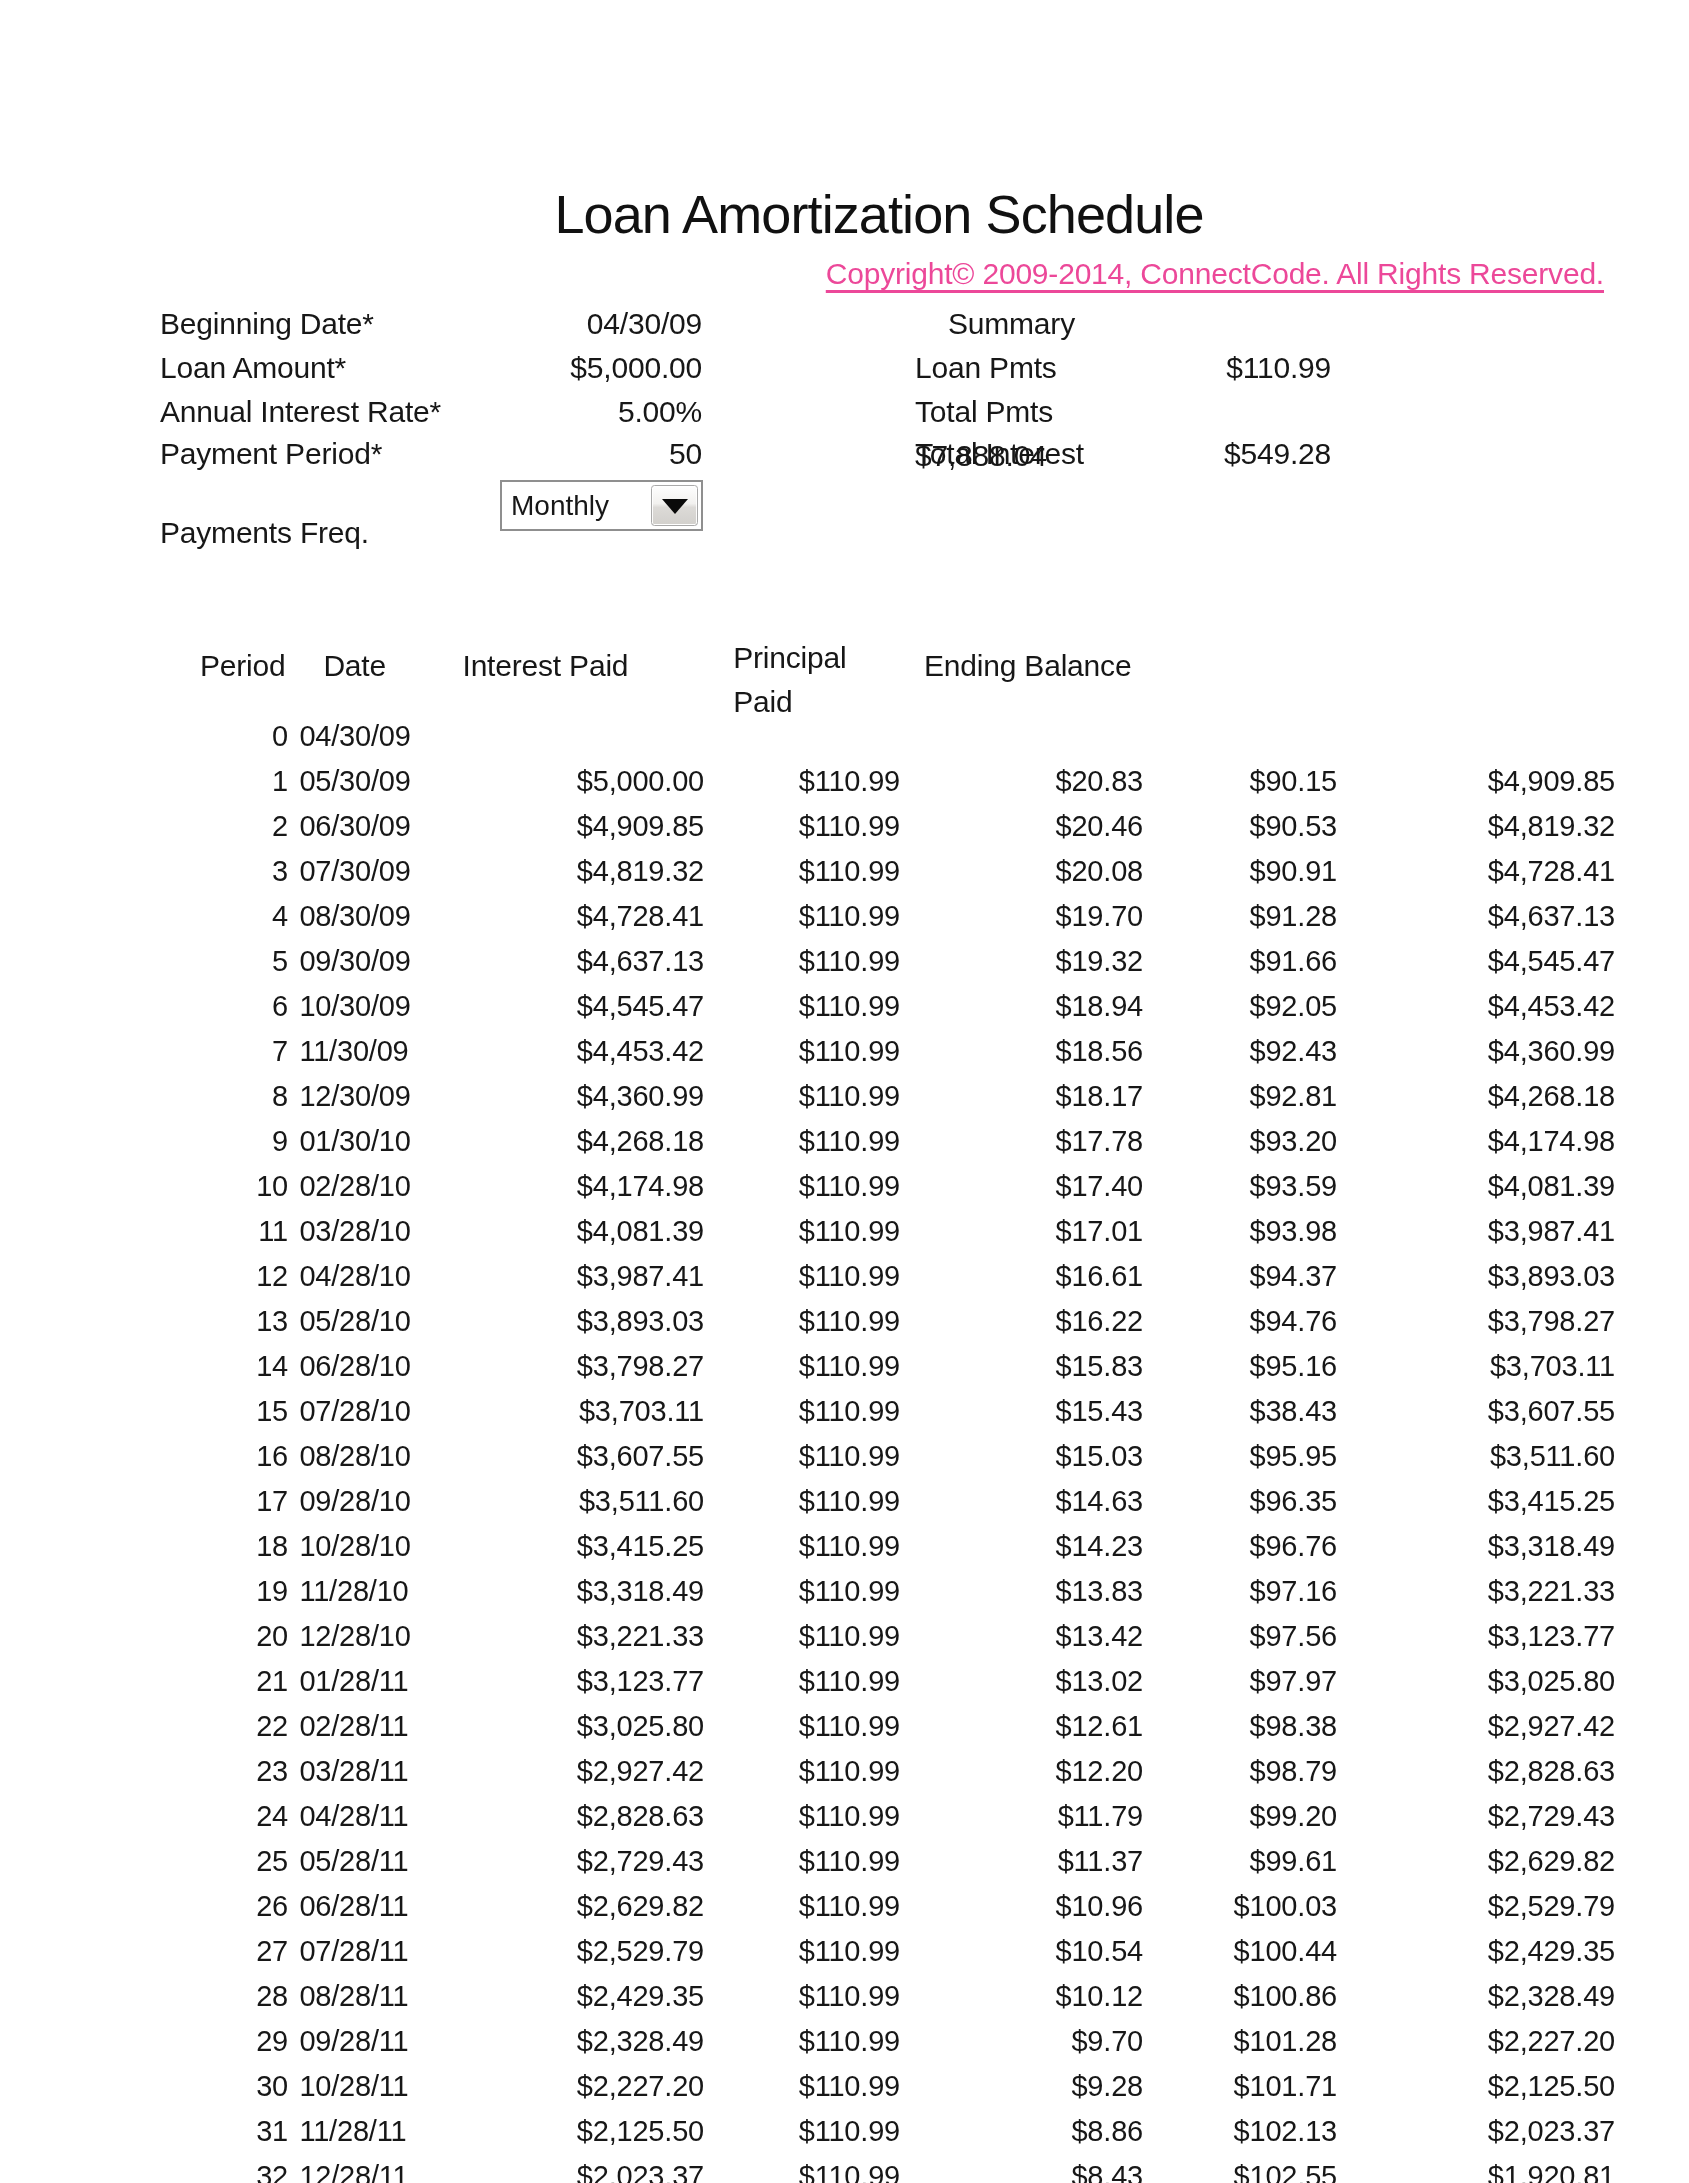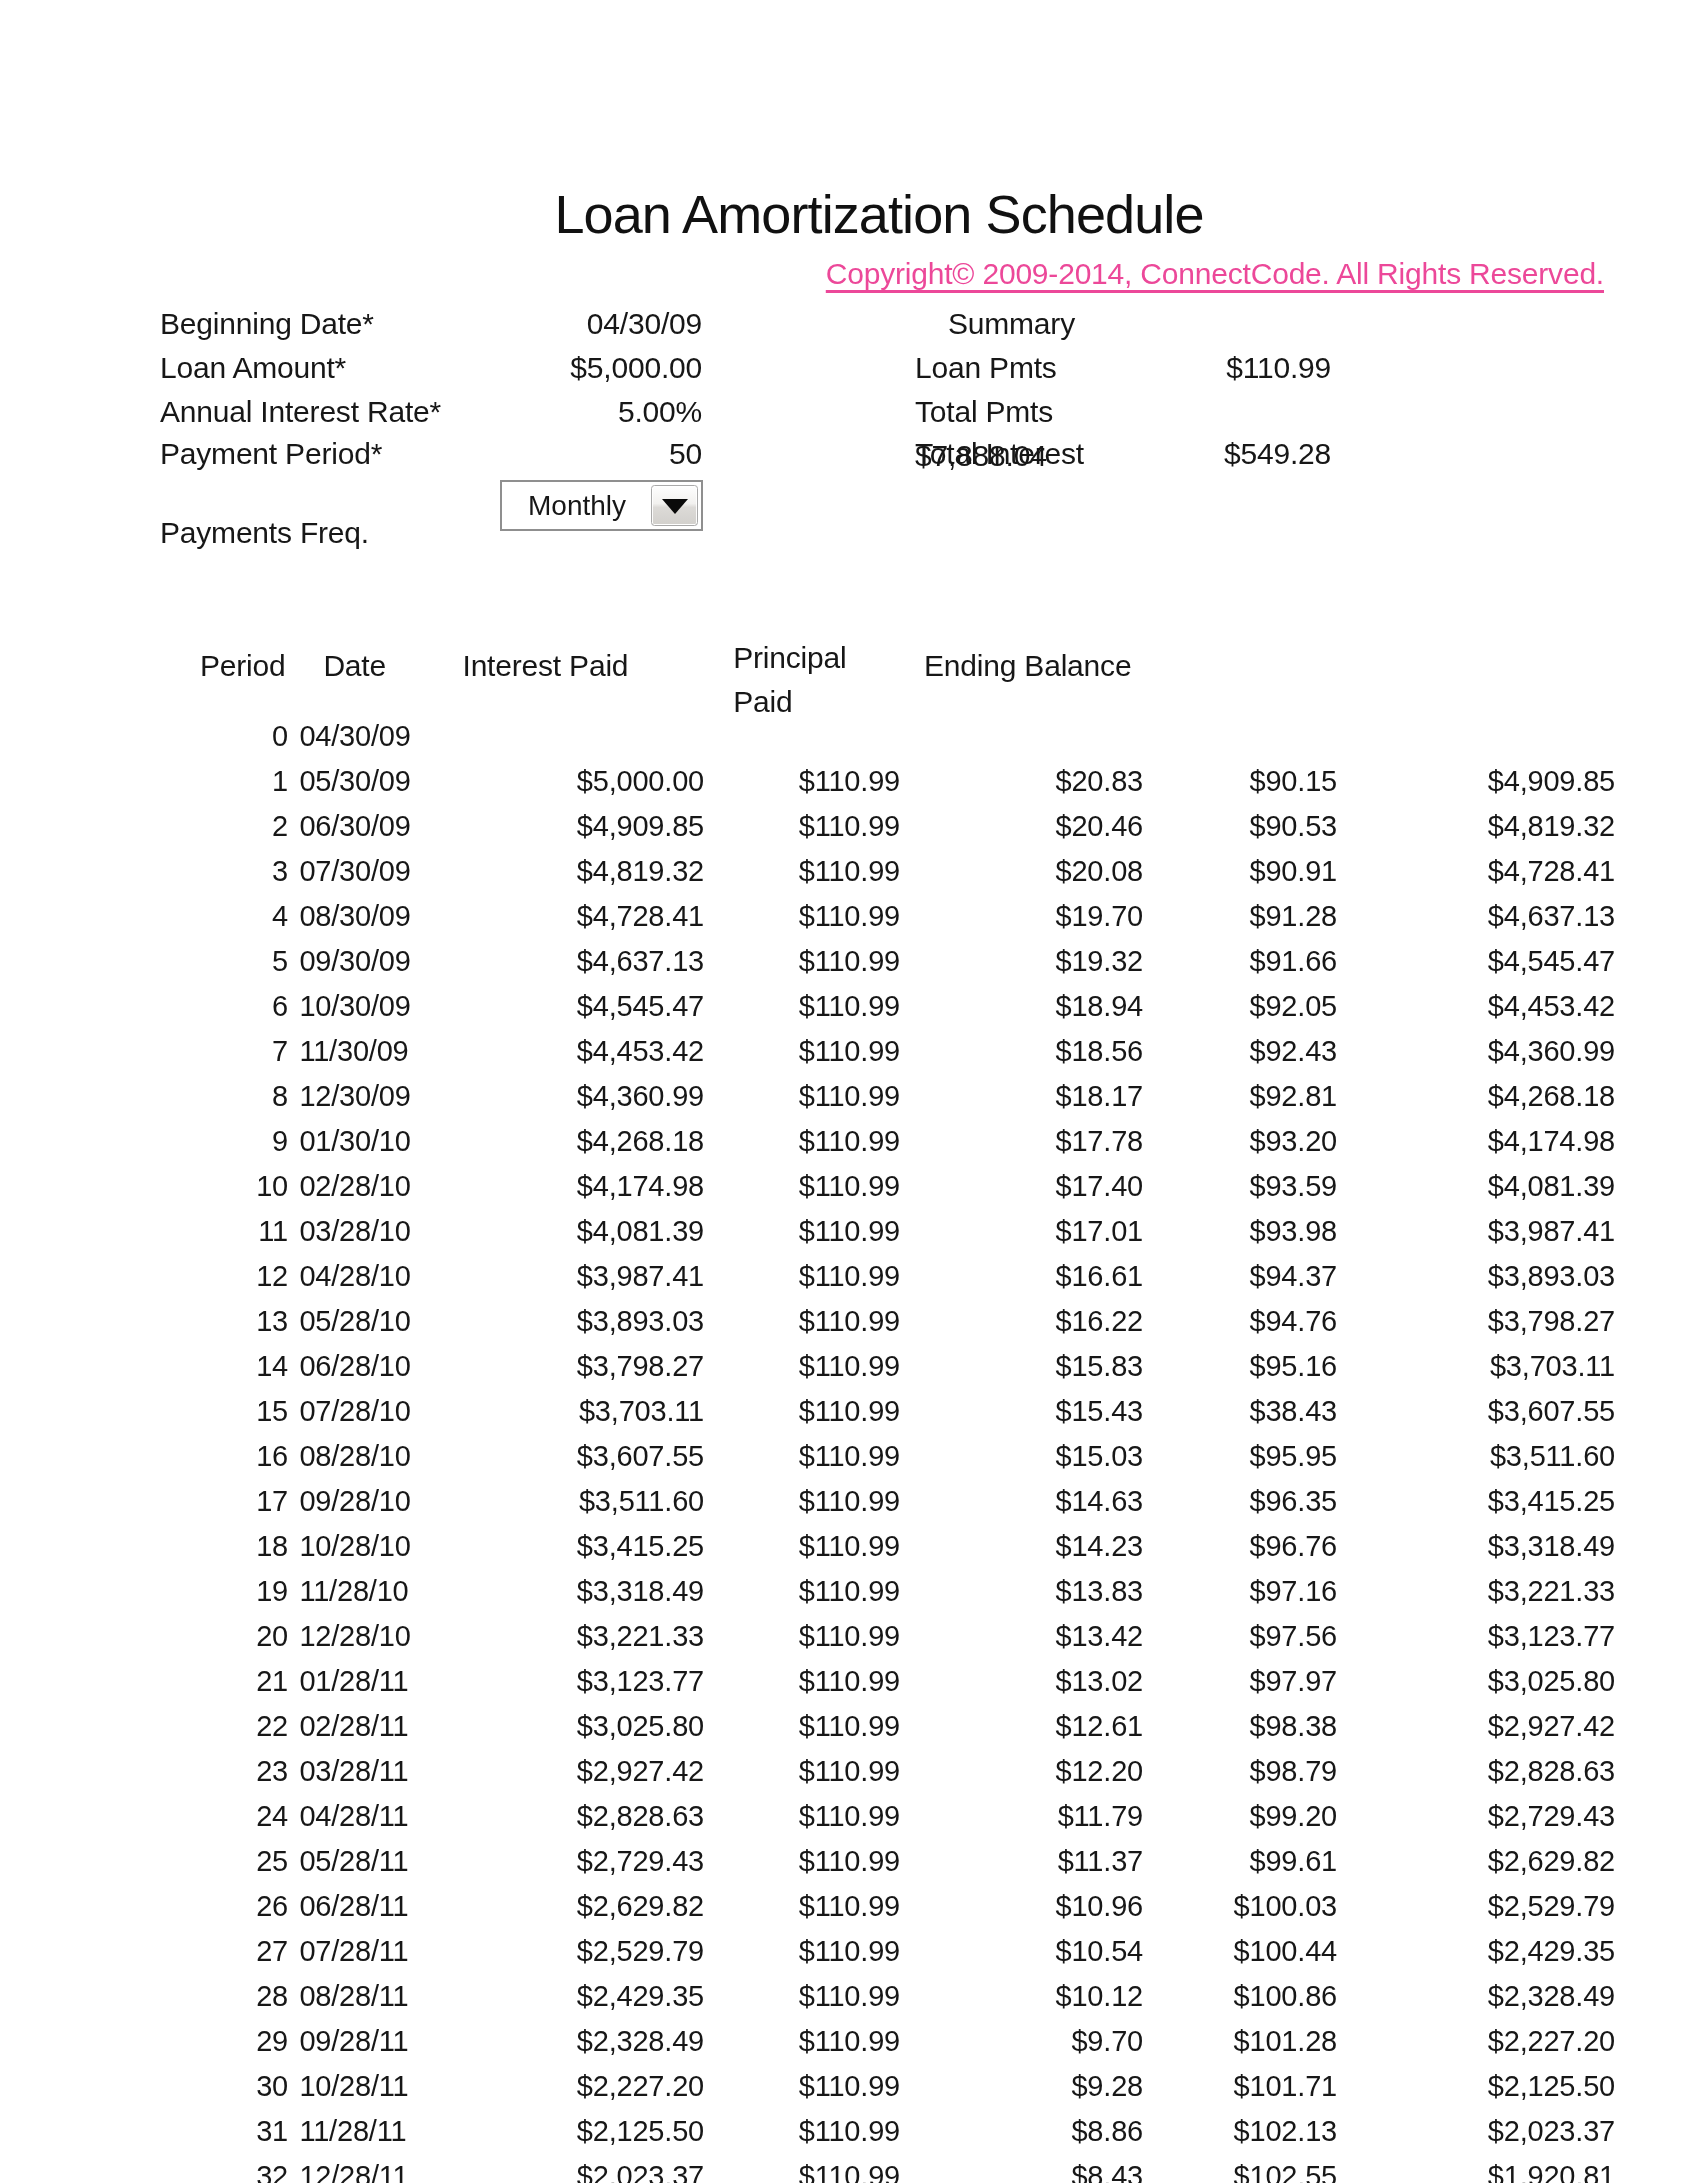--- a/index.html
+++ b/index.html
@@ -22,21 +22,21 @@
   #inrow0{top:302px;} #inrow1{top:346px;} #inrow2{top:390px;} #inrow3{top:432px;}
   #freq-label{left:160px;top:511px;height:44px;line-height:44px;font-size:30px;}
   #summary-heading{left:915px;top:302px;height:44px;line-height:44px;font-size:30px;margin-left:33px;}
   .sumrow{left:915px;width:416px;height:44px;line-height:44px;display:flex;
     justify-content:space-between;font-size:30px;}
   #sumrow0{top:346px;} #sumrow1{top:390px;flex-direction:column;} #sumrow2{top:432px;justify-content:space-between;}
 
   
   #freq-dropdown{left:500px;top:480px;width:199px;height:47px;background:#fff;
     border:2.6px solid #8f8f8f;display:flex;align-items:stretch;cursor:default;}
-  #freq-value{flex:1;font-size:28px;line-height:47px;padding-left:26px;letter-spacing:0;}
+  #freq-value{flex:1;font-size:28px;line-height:47px;padding-left:9px;letter-spacing:0;}
   #freq-button{width:45px;margin:2.6px;border:1.7px solid #a9a9a9;border-radius:3.5px;
     background:linear-gradient(to bottom,#fefefe 0%,#f2f1ef 45%,#dcdad7 55%,#d2d0cc 100%);
     display:flex;align-items:center;justify-content:center;box-shadow:inset 0 0 0 0.9px #fff;}
   .caret-down{width:0;height:0;border-left:13px solid transparent;
     border-right:13px solid transparent;border-top:15px solid #0a0a0a;margin-top:2.6px;}
 
   
   #thead{top:636px;left:131px;width:1483px;}
   .hgrid,.trow{display:grid;grid-template-columns:157px 140px 276px 196px 243px 194px 278px;}
   .hcell{font-size:30px;line-height:44px;text-align:left;white-space:nowrap;}

